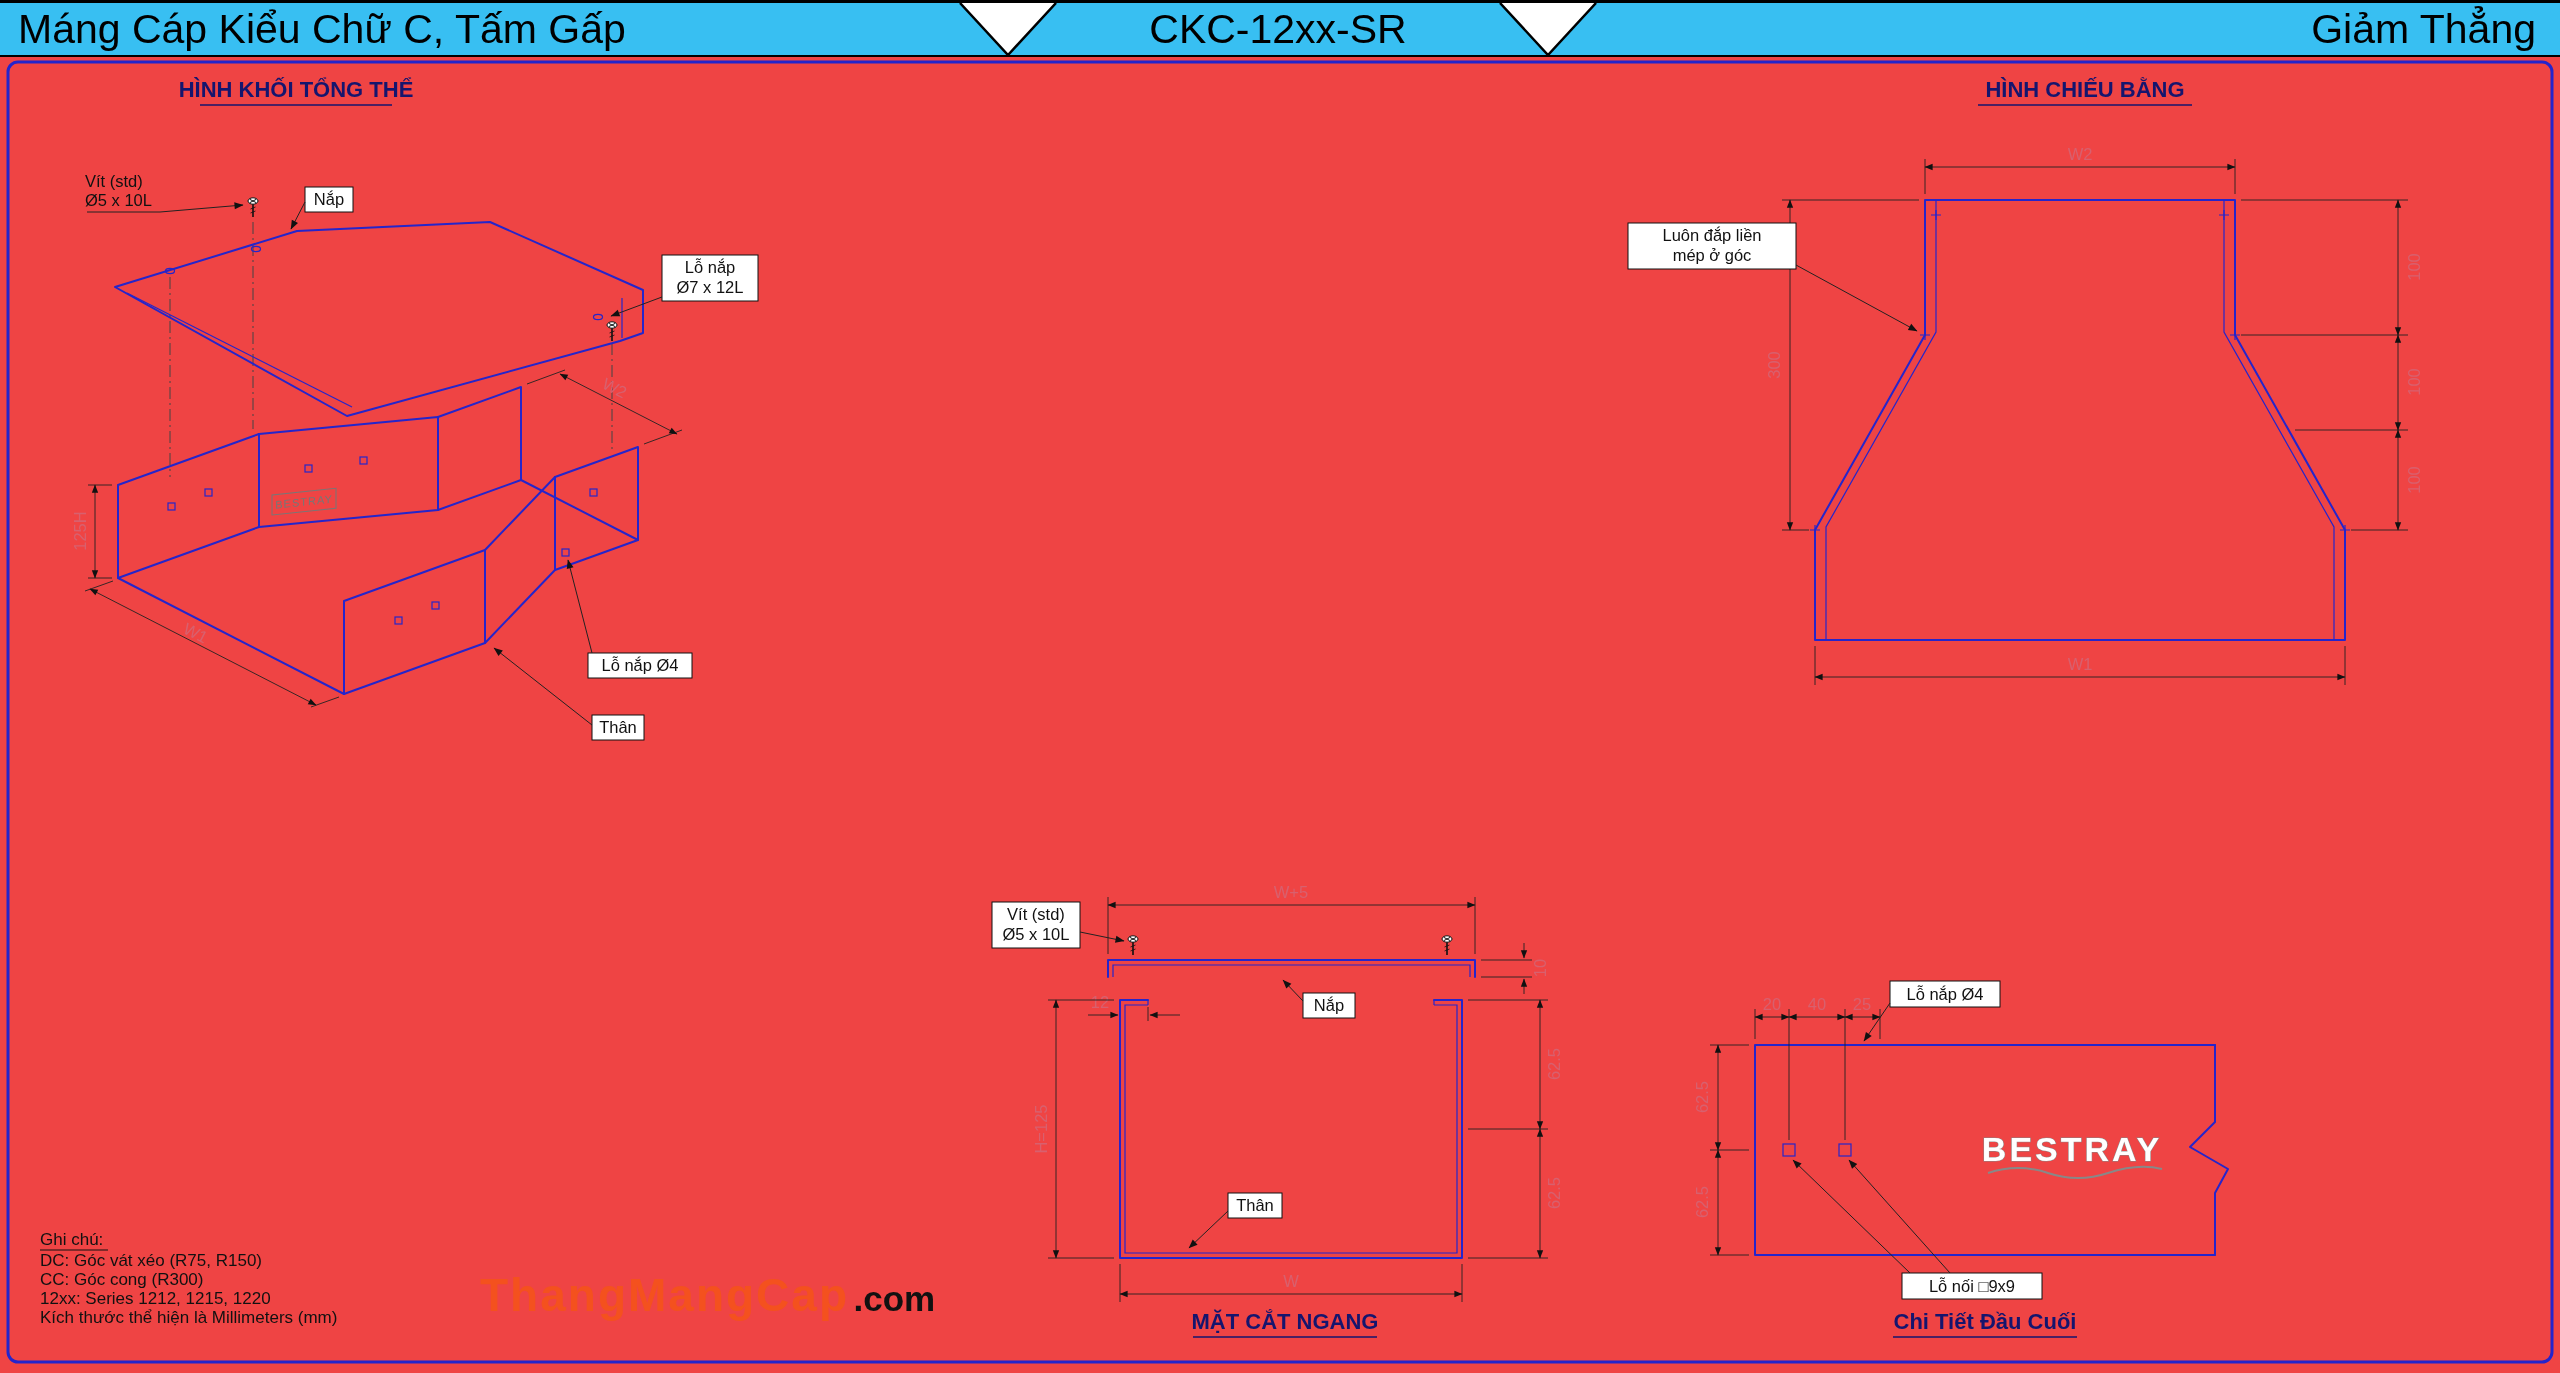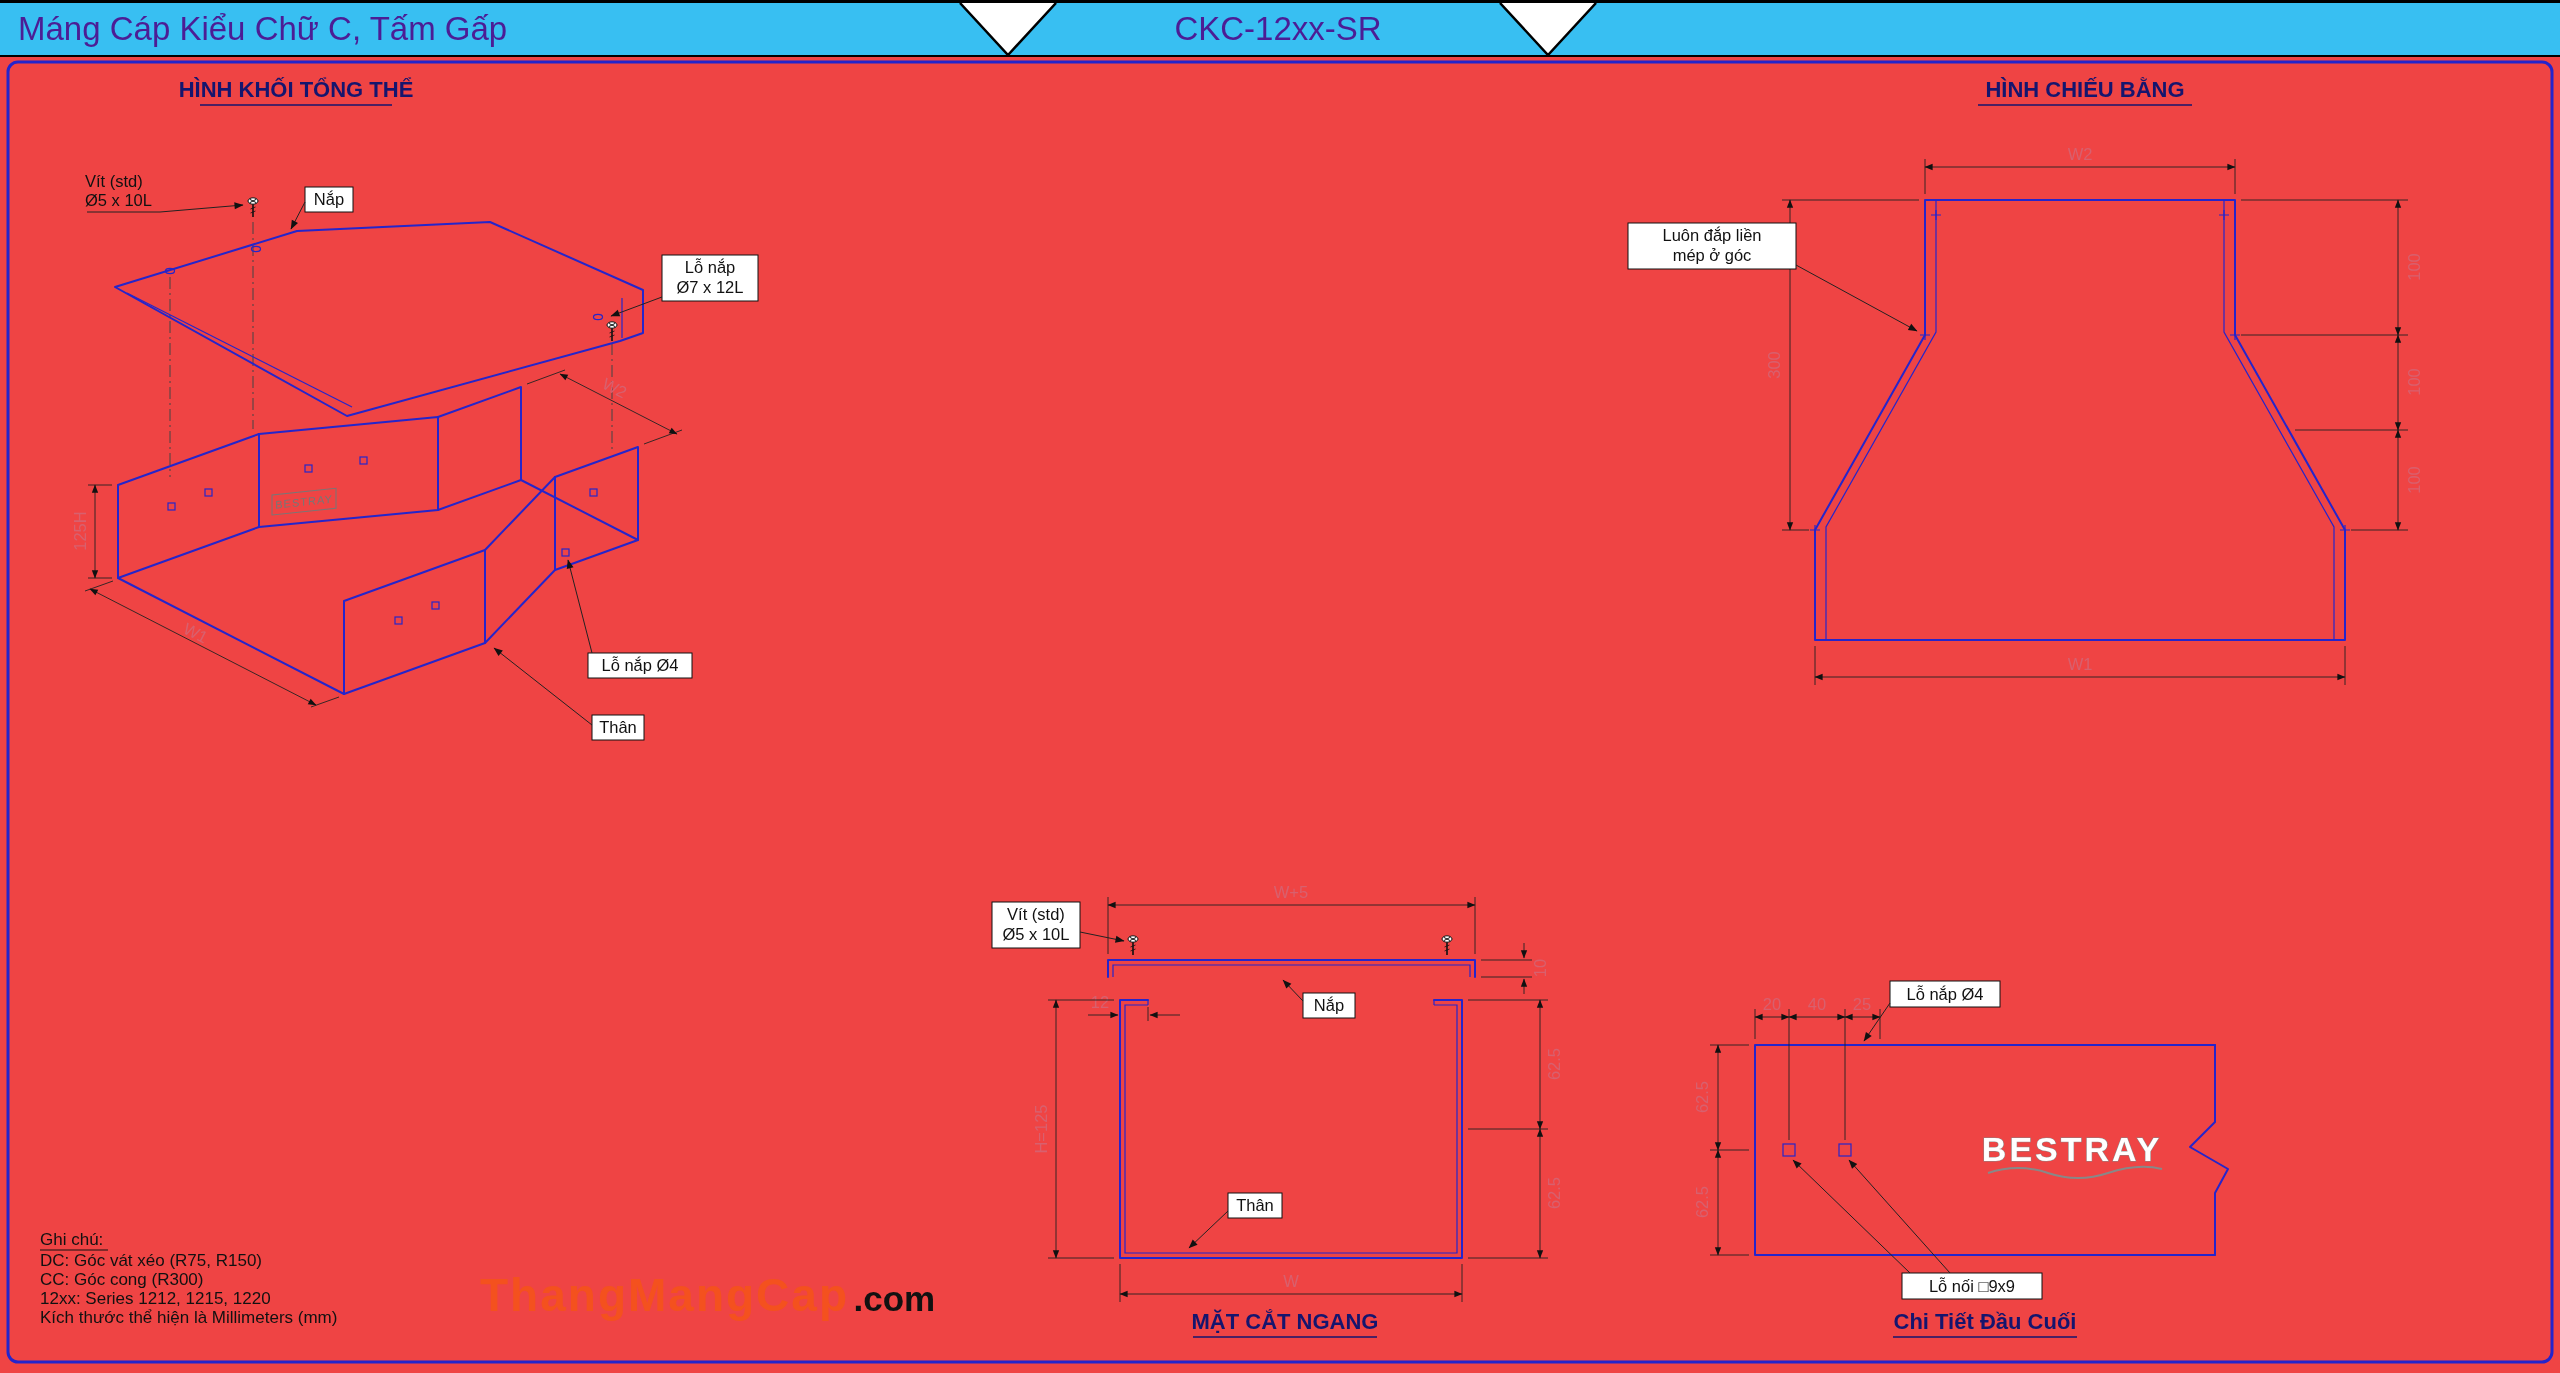--- a/index.html
+++ b/index.html
@@ -2,21 +2,21 @@
 <html><head>
 <meta charset="utf-8">
 <style>
   html,body { margin:0; padding:0; background:#ffffff; }
   body { width:2560px; height:1373px; overflow:hidden;
          font-family:"Liberation Sans","DejaVu Sans",sans-serif; }
 
   
   header { height:52px; background:#38BFF2; border-top:3px solid #000;
            border-bottom:2px solid #000; display:flex; align-items:stretch; }
-  .hseg { display:flex; align-items:center; font-size:33px; color:#4c1d95; white-space:nowrap; }
+  .hseg { display:flex; align-items:center; font-size:41px; color:#000000; white-space:nowrap; }
   .hseg.left   { width:940px;  padding-left:18px; }
   .hseg.center { width:440px;  justify-content:center; }
   .hseg.right  { flex:1; justify-content:flex-end; padding-right:24px; }
   .notch { display:block; height:52px; }
 
   
   .sheet { width:2560px; height:1316px; position:relative; background:#ef4444; }
   svg text { font-family:"Liberation Sans","DejaVu Sans",sans-serif; }
 
   .border { fill:none; stroke:#2424CC; stroke-width:3; }
@@ -46,20 +46,23 @@
   </div>
   <svg class="notch" width="100" height="52" viewBox="0 0 100 52">
     <path d="M2,0 L50,52 L98,0" fill="#ffffff" stroke="#000" stroke-width="2.5"></path>
   </svg>
   <div class="hseg center">
     <span>CKC-12xx-SR</span>
   </div>
   <svg class="notch" width="100" height="52" viewBox="0 0 100 52">
     <path d="M2,0 L50,52 L98,0" fill="#ffffff" stroke="#000" stroke-width="2.5"></path>
   </svg>
+  <div class="hseg right">
+    <span>Giảm Thẳng</span>
+  </div>
 </header>
 
 <div class="sheet">
 <svg width="2560" height="1316" viewBox="0 0 2560 1316">
   <defs>
     <marker id="ar" viewBox="0 0 10 10" refX="9" refY="5" markerWidth="10" markerHeight="10" orient="auto-start-reverse">
       <path d="M0.5,1.5 L9.5,5 L0.5,8.5 z" fill="#111"></path>
     </marker>
     <g id="screw">
       <ellipse cx="0" cy="0" rx="5" ry="3.2" fill="#fff" stroke="#111" stroke-width="1"></ellipse>

